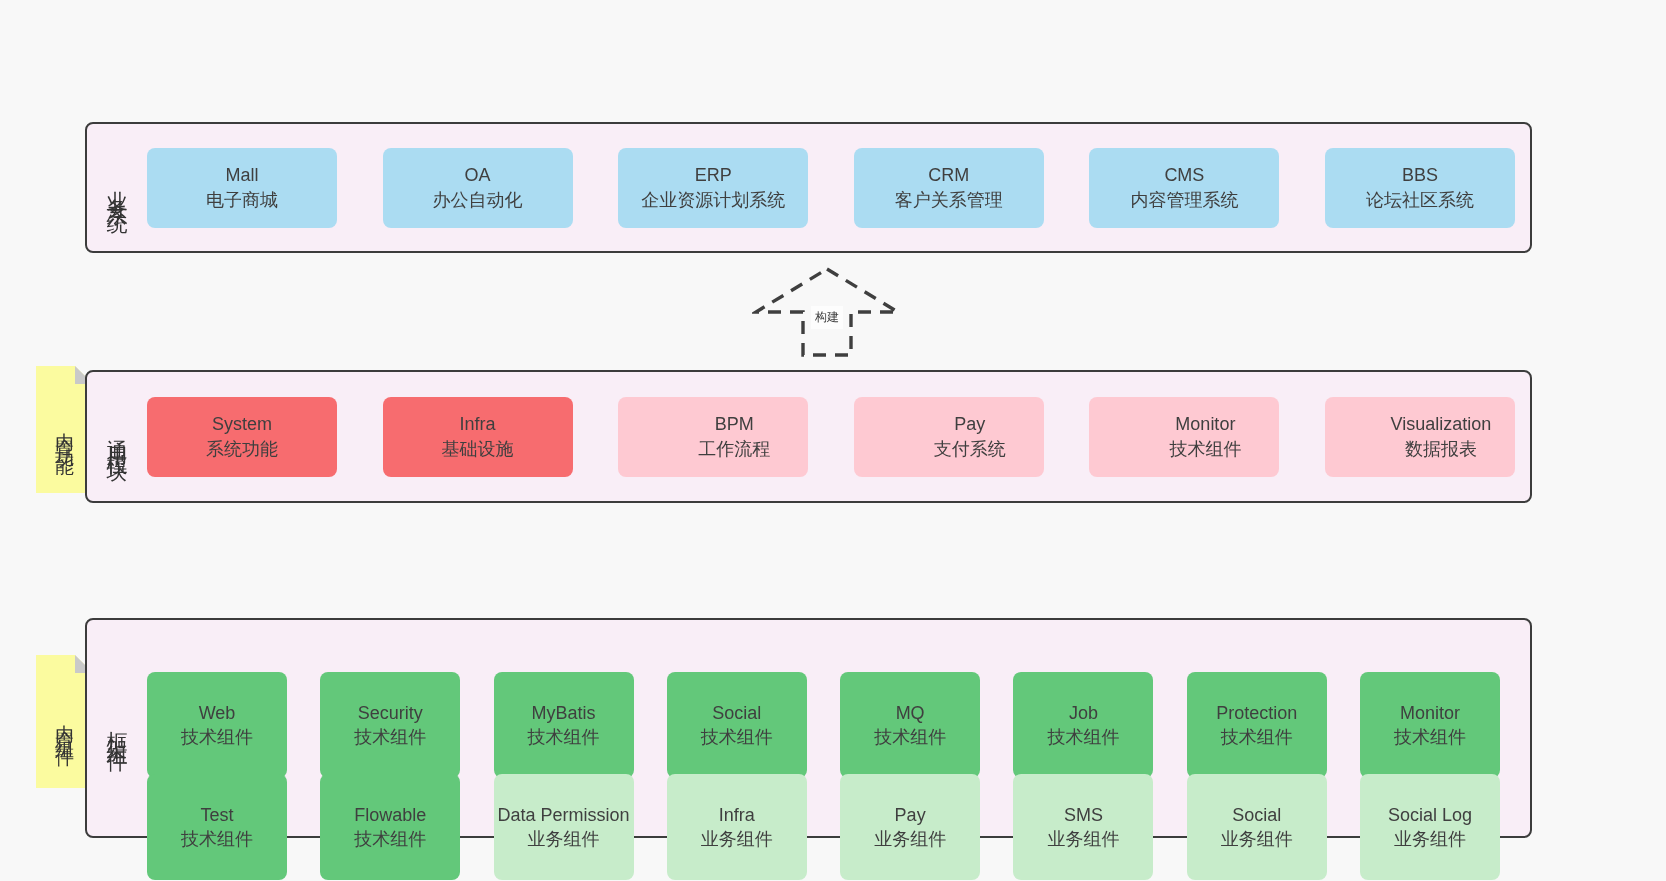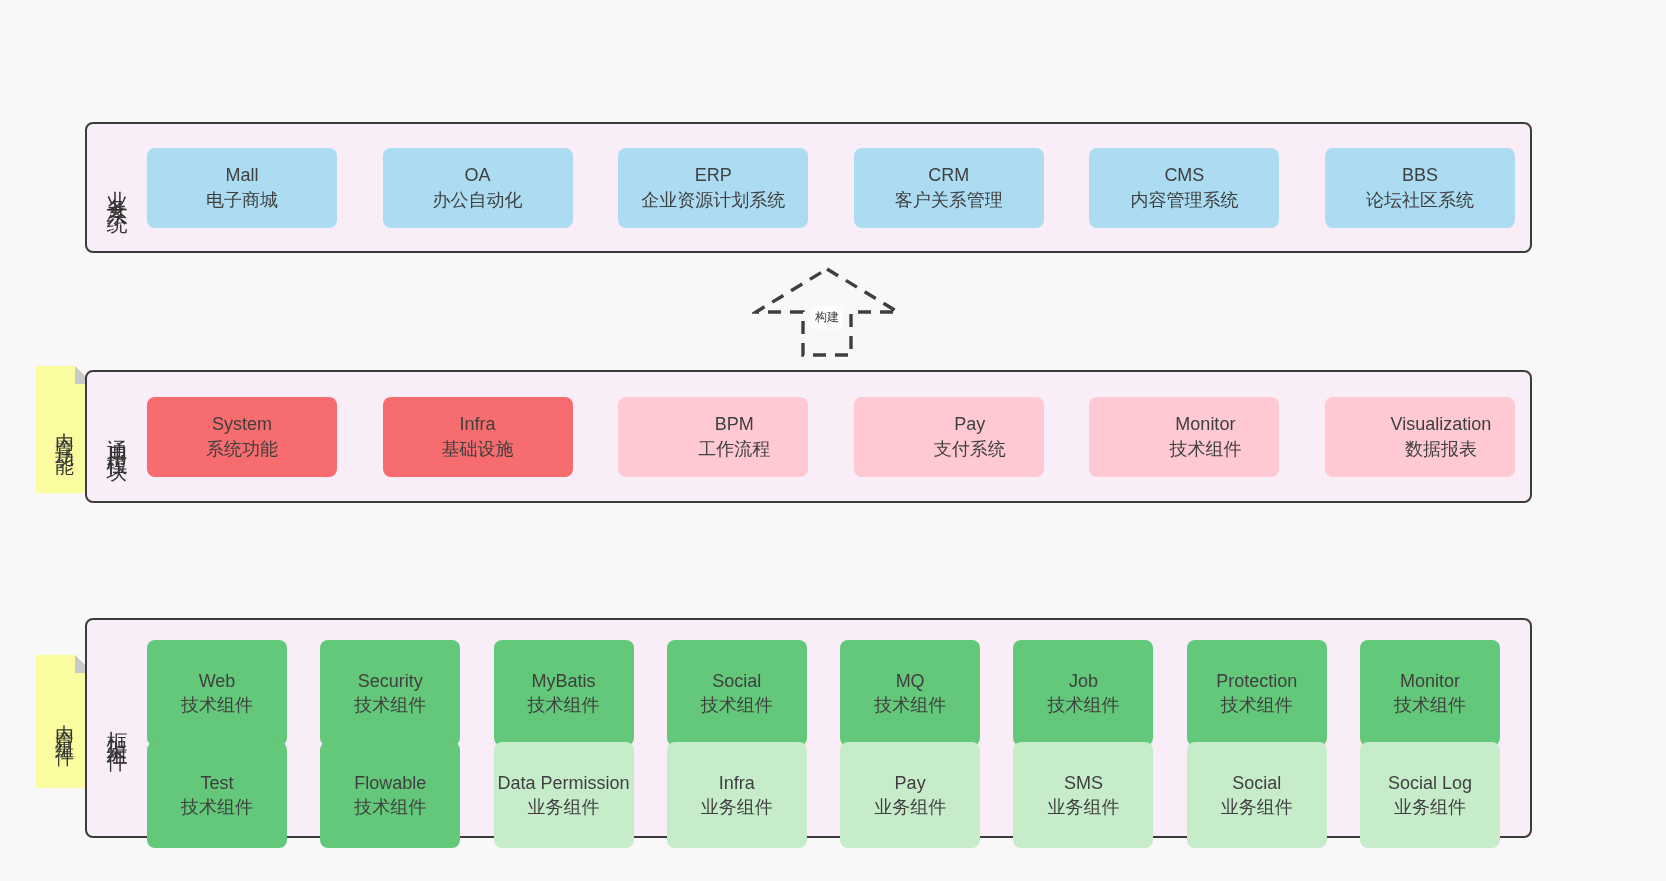--- a/index.html
+++ b/index.html
@@ -17,21 +17,21 @@
   .band-label{position:absolute;left:0;top:0;bottom:0;width:60px;
         display:flex;align-items:center;justify-content:center;
         writing-mode:vertical-rl;text-orientation:upright;letter-spacing:7px;
         font-size:21px;color:#333;}
   .boxes{position:absolute;left:60px;right:15px;display:flex;justify-content:space-between;}
   .box{border-radius:8px;display:flex;flex-direction:column;align-items:center;
         justify-content:center;text-align:center;color:var(--text);
         font-size:18px;line-height:1.35;}
   .box span{display:block;}
   .wide .box{width:190px;height:80px;}
-  .narrow .box{width:140px;height:106px;}
+  .narrow .box{width:140px;height:106px;margin-top:32px;}
   .v-blue{background:var(--blue);} .v-red{background:var(--red);}
   .v-pink{background:var(--pink);padding-left:42px;} .v-green{background:var(--green);}
   .v-light-green{background:var(--light-green);}
 
   #band1{top:122px;height:131px;} #band1 .boxes{top:50%;transform:translateY(-50%);}
   #band2{top:370px;height:133px;} #band2 .boxes{top:50%;transform:translateY(-50%);}
   #band3{top:618px;height:220px;} #band3 .boxes{right:30px;}
   #band3 .row1{top:20px;} #band3 .row2{top:122px;}
 
   .sticky{position:absolute;width:57px;background:var(--sticky-yellow);z-index:0;

